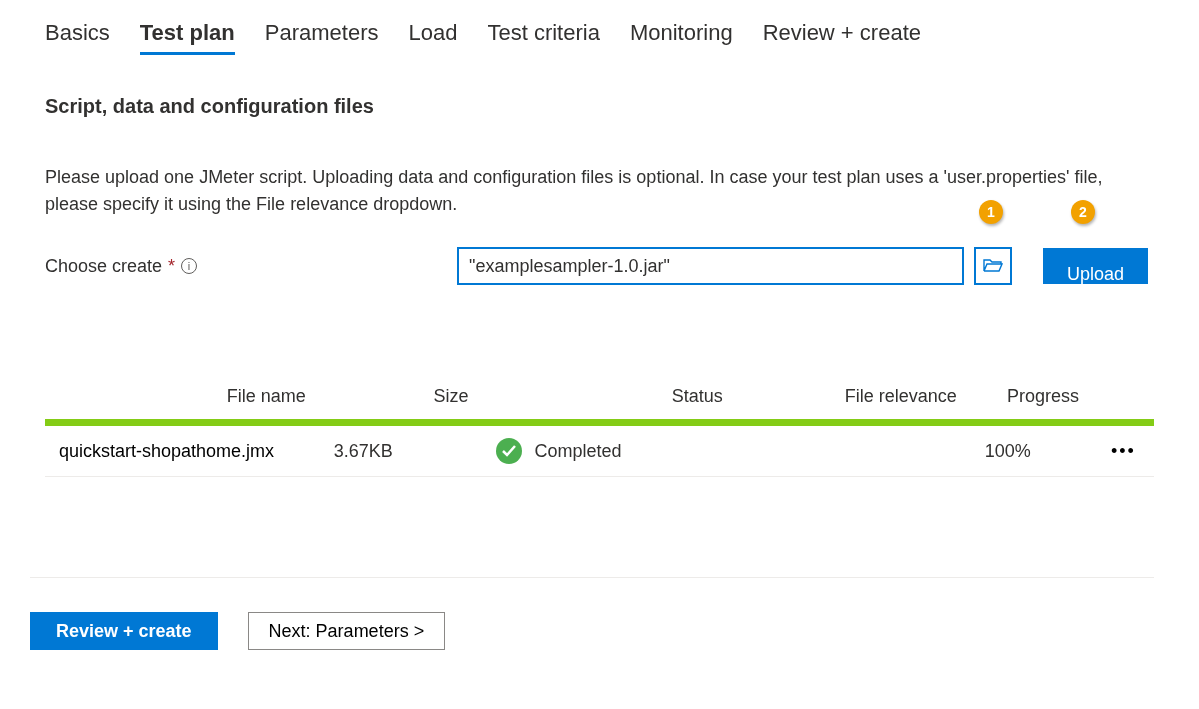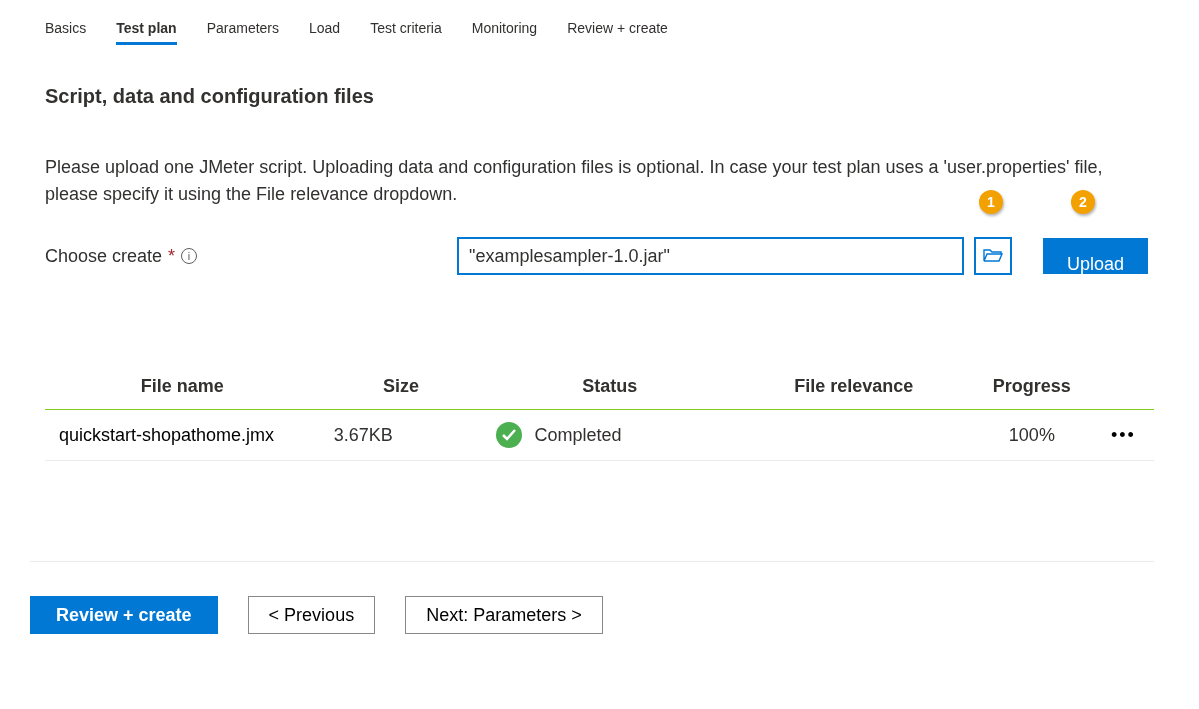--- a/index.html
+++ b/index.html
@@ -7,21 +7,21 @@
     font-family: "Segoe UI", -apple-system, BlinkMacSystemFont, sans-serif;
     font-size: 14px;
     color: #323130;
     background: #fff;
     padding: 20px 45px;
     width: 1199px;
   }
 
   
   .tabs { display: flex; gap: 30px; margin-bottom: 40px; }
-  .tab { font-size: 14px; padding-bottom: 6px; cursor: pointer; color: #323130; }
+  .tab { font-size: 22px; padding-bottom: 6px; cursor: pointer; color: #323130; }
   .tab.active { font-weight: 600; border-bottom: 3px solid #0078D4; text-align: center; }
 
   
   .section-title { font-size: 20px; font-weight: 600; margin-bottom: 10px; }
   .section-desc { font-size: 18px; color: #323130; line-height: 1.5; margin-bottom: 30px; max-width: 1060px; margin-top: 46px;}
 
   
   .form-row { display: flex; align-items: center; gap: 8px; margin-bottom: 90px; position: relative;}
   .form-label { font-size: 18px; width: 405px; display:flex; align-items:center; gap:6px;}
   .req { color: #a4262c; }
@@ -43,36 +43,36 @@
   
   .callout {
     position:absolute; width:24px; height:24px; border-radius:50%;
     background:#F2A100; color:#fff; font-size:14px; font-weight:600;
     display:flex; align-items:center; justify-content:center;
     box-shadow: 1px 2px 3px rgba(0,0,0,0.3);
   }
 
   
   .tbl { width: 100%; border-collapse: collapse; margin-bottom: 100px;}
-  .tbl th { text-align:center; font-size:18px; font-weight:700; padding:12px 14px; border-bottom:1px solid #84cc16;}
+  .tbl th { text-align:right; font-size:18px; font-weight:400; padding:12px 14px; border-bottom:7px solid #84cc16;}
   .tbl td { font-size:18px; padding:12px 14px; border-bottom:1px solid #edebe9; color:#000000; vertical-align:middle;}
   .tbl td.black { color:#323130; }
   .status-cell { display:flex; align-items:center; gap:12px; }
   .check {
     width:26px; height:26px; border-radius:50%; background:#4CAF50;
     display:flex; align-items:center; justify-content:center; flex-shrink:0;
   }
   .check svg { width:16px; height:12px; }
   .more { cursor:pointer; font-size:22px; letter-spacing:2px; color:#323130; text-align:center;}
   .highlight-box { border:2px solid #d13438; padding:2px 6px; display:inline-block; }
 
   .col-name{width:270px;} .col-size{width:160px;} .col-status{width:250px;}
   .col-rel{width:230px;} .col-prog{width:120px; text-align:left;}
   .col-more{width:60px;}
-  td.prog{ text-align:center; color:#323130;}
+  td.prog{ text-align:left; color:#323130;}
 
   
   .footer {
     border-top:1px solid #edebe9; padding-top:34px; display:flex; gap:30px; margin-left:-15px; padding-left:0;
   }
   .btn { height:38px; font-size:18px; padding:0 20px; cursor:pointer; border:1px solid #8a8886; background:#fff;}
   .btn.primary { background:#0078D4; color:#fff; border:none; padding:0 26px; font-weight:600;}
 </style>
 </head>
 <body>
@@ -137,15 +137,14 @@
       </td>
       <td></td>
       <td class="prog">100%</td>
       <td class="more">•••</td>
     </tr>
   </tbody>
 </table>
 
 <div class="footer">
   <button class="btn primary">Review + create</button>
-  <button class="btn">&lt; Previous</button>
   <button class="btn">Next: Parameters &gt;</button>
 </div>
 
 </body></html>

